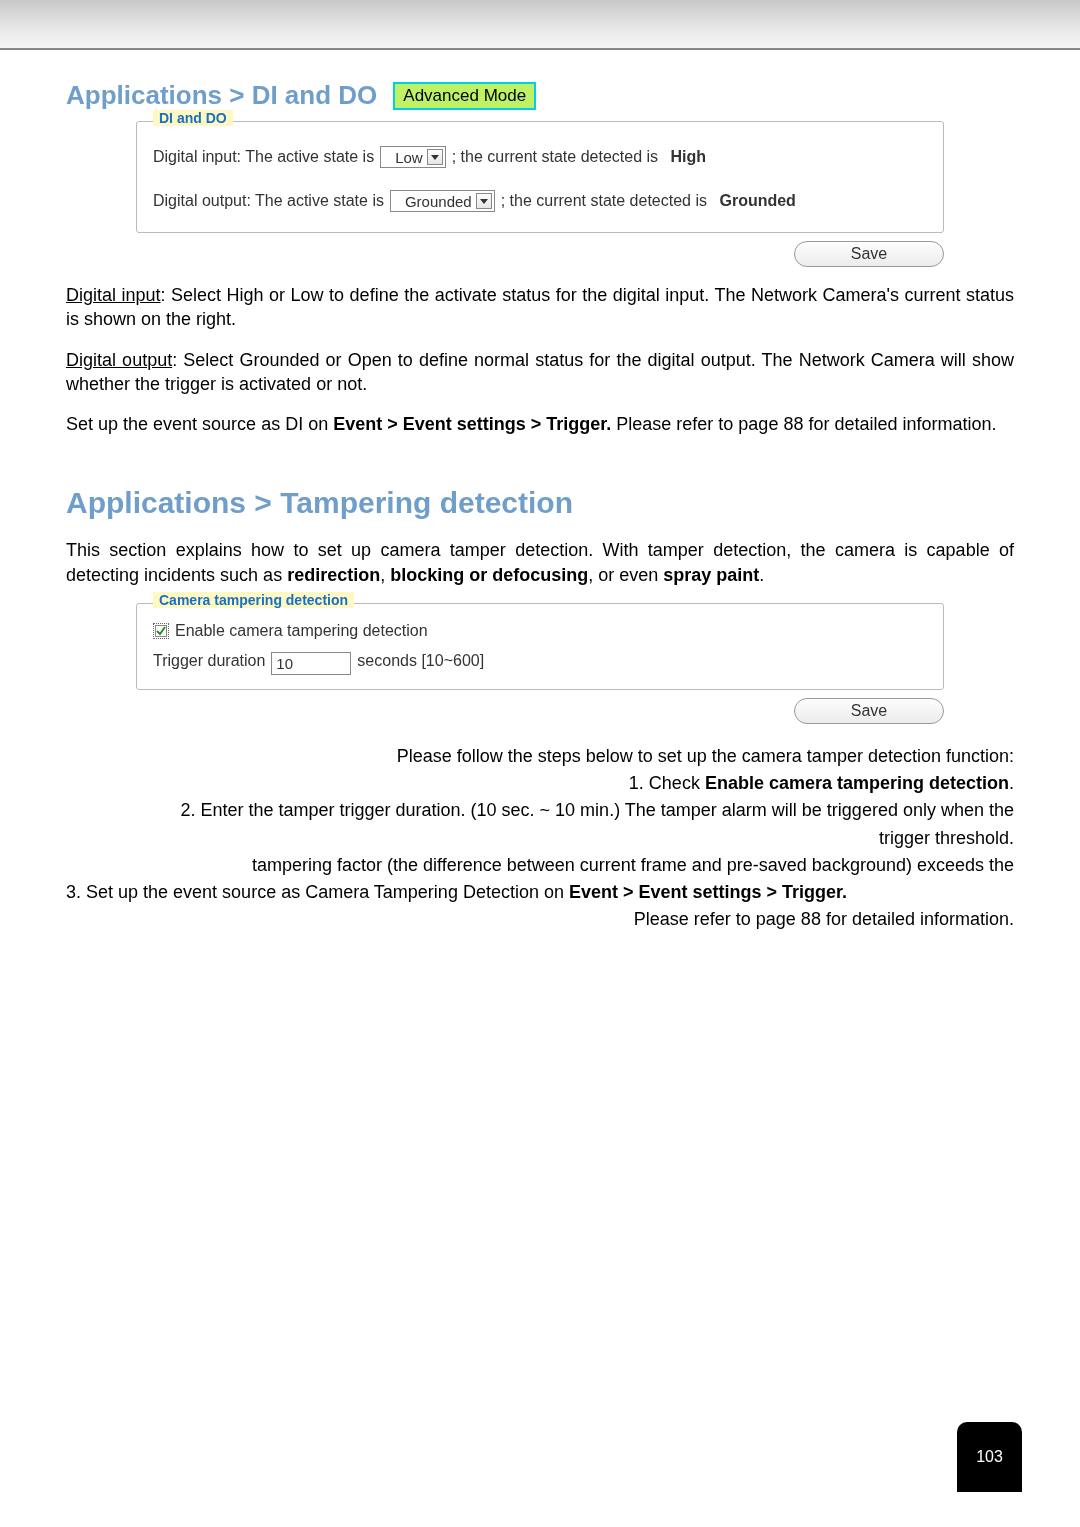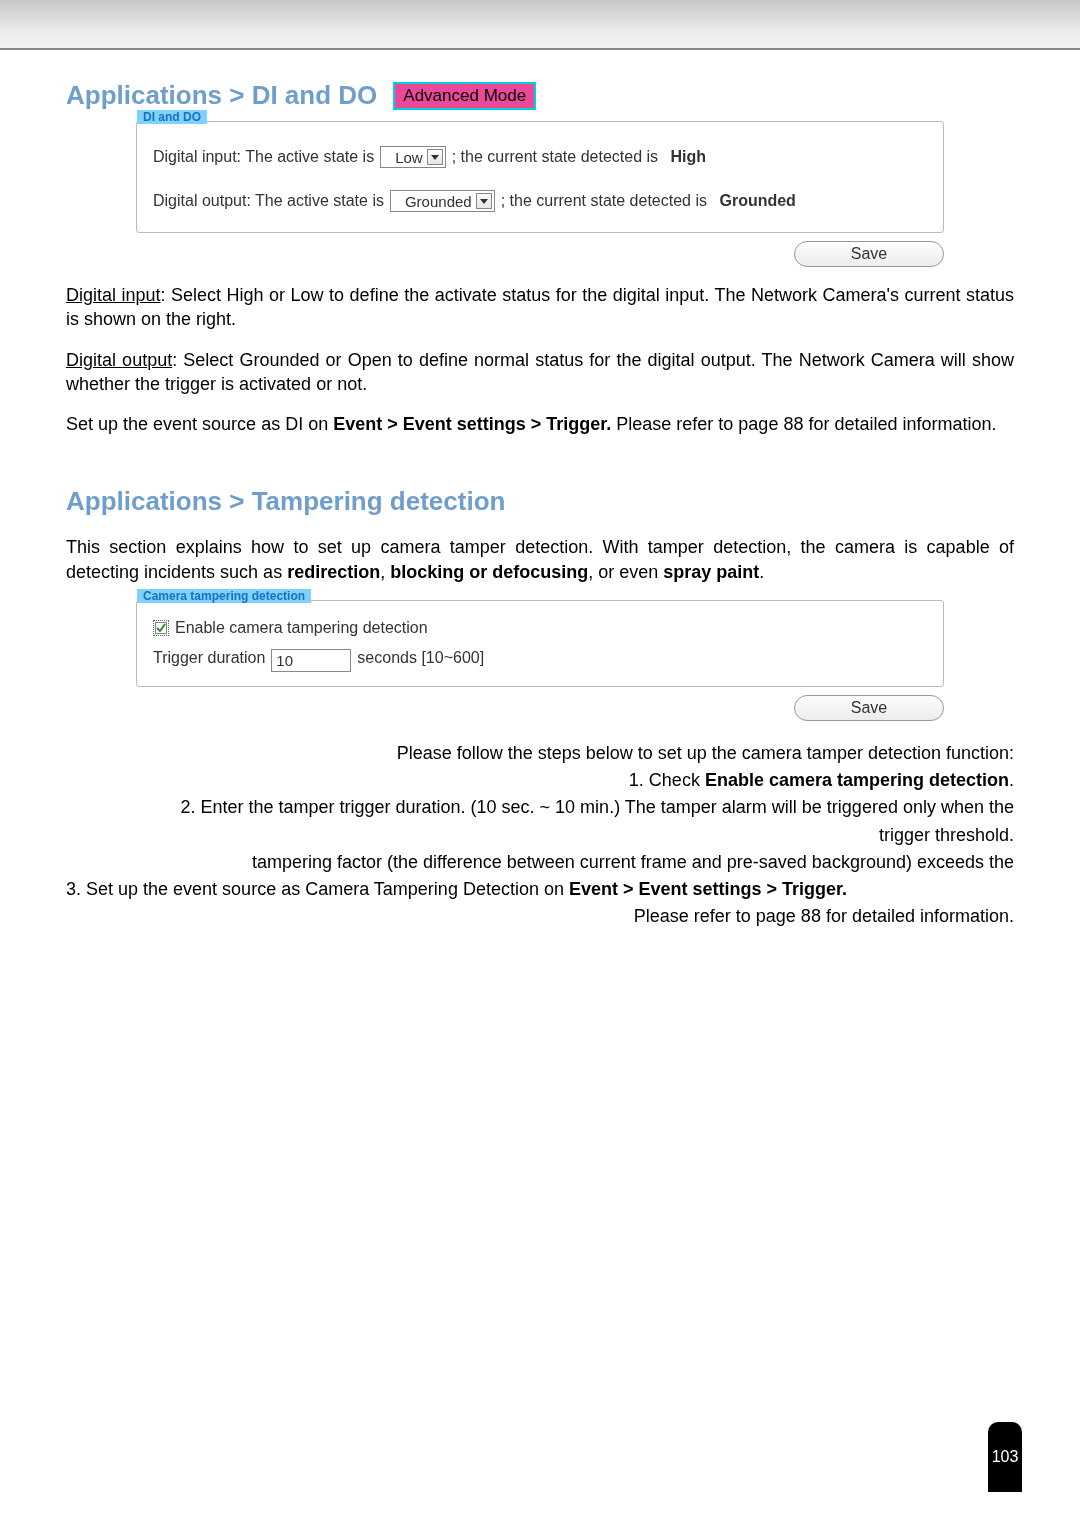--- a/index.html
+++ b/index.html
@@ -28,42 +28,42 @@
     margin-bottom: 8px;
   }
   .section-heading {
     font-size: 26px;
     font-weight: bold;
     color: #6f9eca;
     margin: 0;
   }
   .adv-mode-badge {
     border: 2px solid #00cfe8;
-    background: #ec4899;
+    background: #bef264;
     color: #000;
     font-size: 17px;
     padding: 2px 8px;
     font-weight: normal;
   }
   .fieldset {
     border: 1px solid #bbb;
     border-radius: 3px;
     margin: 10px 70px 8px 70px;
     padding: 18px 16px 14px 16px;
     position: relative;
   }
   .fieldset-legend {
     position: absolute;
     top: -12px;
-    left: 0;
-    background: #7dd3fc;
+    left: 16px;
+    background: #fef9c3;
     padding: 0 6px;
     color: #1a6fc4;
     font-weight: bold;
-    font-size: 12px;
+    font-size: 14px;
   }
   .fieldset-row {
     font-size: 16px;
     color: #333;
     margin: 6px 0 22px 0;
     display: flex;
     align-items: center;
     flex-wrap: wrap;
     gap: 4px;
   }
@@ -104,21 +104,21 @@
   .body-text {
     font-size: 18px;
     line-height: 1.35;
     color: #000;
     margin: 16px 0;
     text-align: justify;
   }
   .underline { text-decoration: underline; }
   .bold { font-weight: bold; }
   .section2-heading {
-    font-size: 26px;
+    font-size: 30px;
     font-weight: bold;
     color: #6f9eca;
     margin: 50px 0 18px 0;
   }
   .checkbox-row {
     display: flex;
     align-items: center;
     gap: 6px;
     font-size: 16px;
     color: #333;
@@ -161,21 +161,21 @@
     line-height: 1.4;
     color: #000;
     margin-top: 20px;
   }
   .step-line { margin: 2px 0; text-align: right; }
   .step-indent { padding-left: 22px; }
   .page-number-tab {
     position: absolute;
     bottom: 35px;
     right: 58px;
-    width: 34px;
+    width: 65px;
     height: 70px;
     background: #000;
     border-top-left-radius: 10px;
     border-top-right-radius: 10px;
     color: #fff;
     font-size: 16px;
     display: flex;
     align-items: center;
     justify-content: center;
   }

